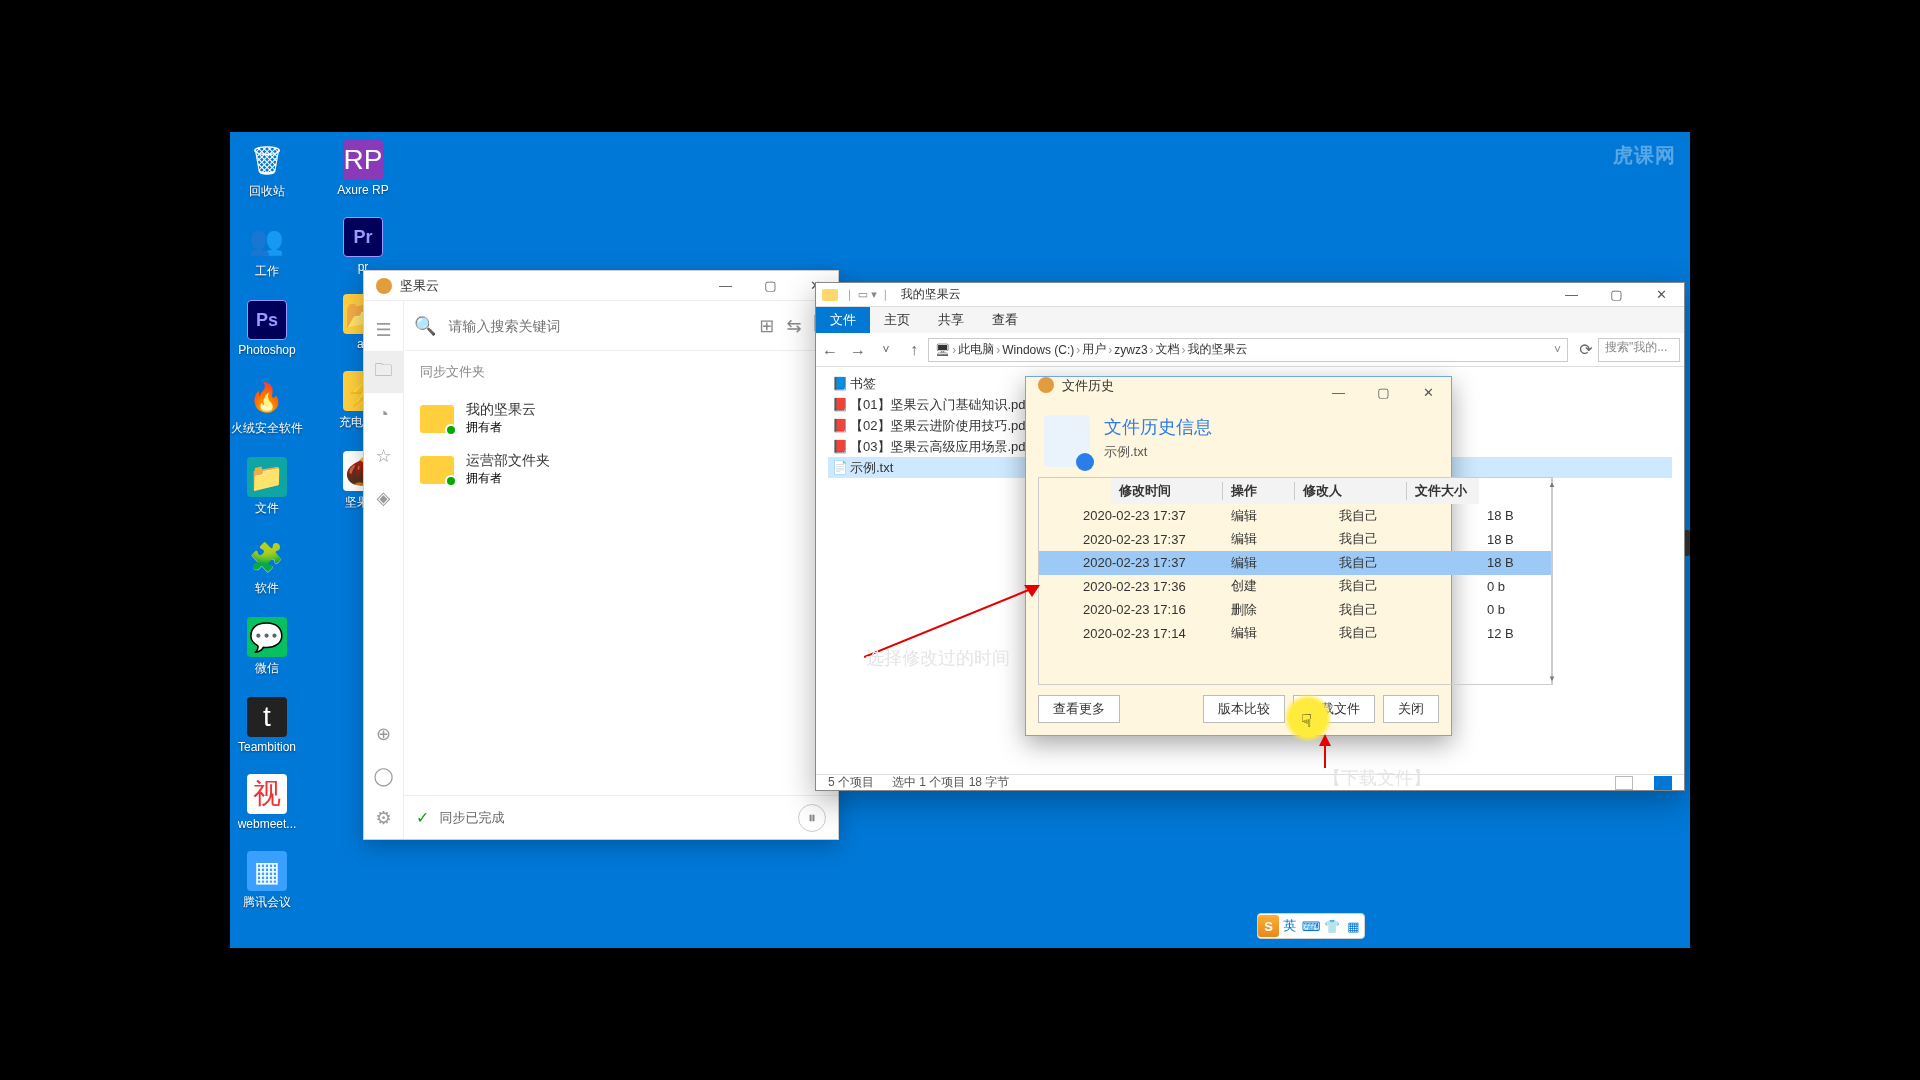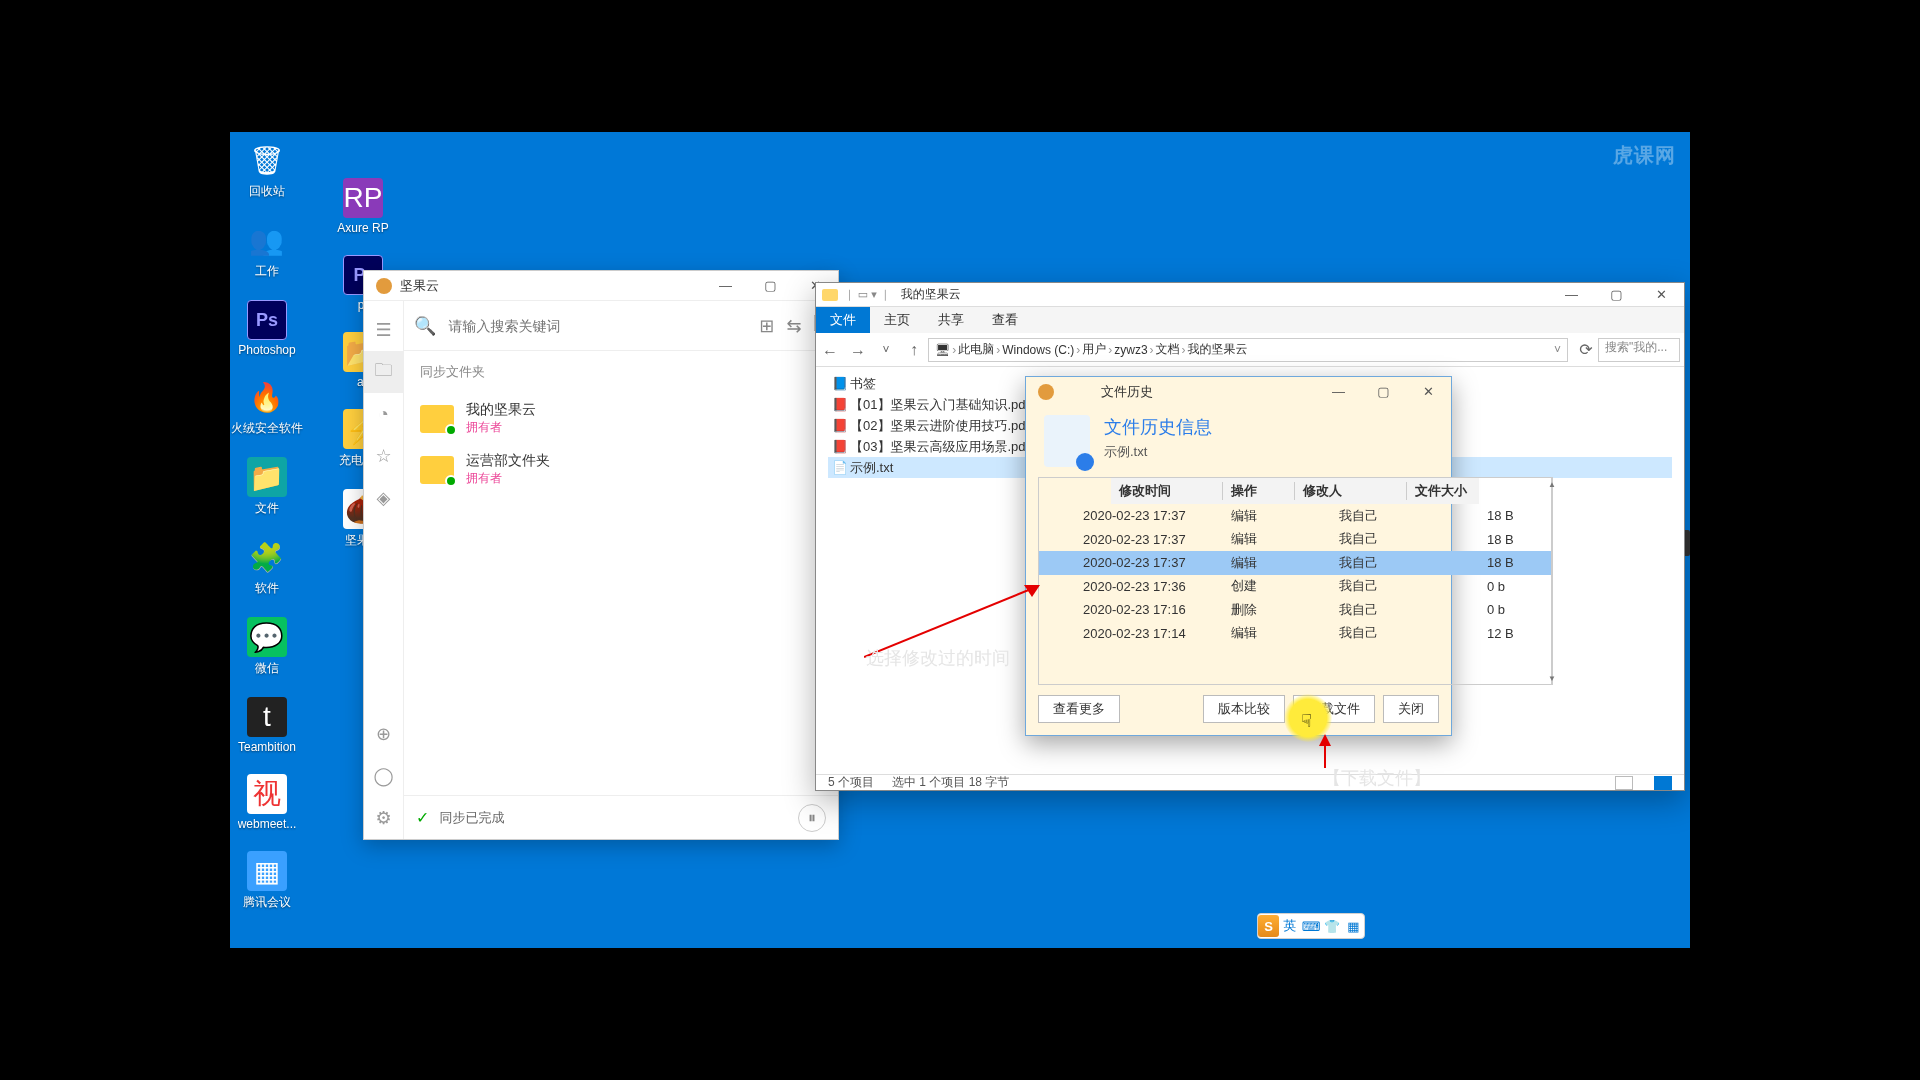--- a/index.html
+++ b/index.html
@@ -9,21 +9,21 @@
 .viewport { position: relative; width: 1460px; height: 816px; background: #0078d7; overflow: hidden; }
 
 .watermark { position: absolute; top: 10px; right: 14px; color: rgba(255,255,255,.35); font-size: 20px; font-weight: 600; letter-spacing: 1px; }
 
 
 .desktop-icons { position: absolute; top: 8px; left: 0; display: flex; gap: 22px; }
 .di-col { display: flex; flex-direction: column; gap: 20px; align-items: center; }
 .di { width: 74px; display: flex; flex-direction: column; align-items: center; cursor: pointer; }
 .di .glyph { width: 40px; height: 40px; display: flex; align-items: center; justify-content: center; font-size: 28px; color: #fff; border-radius: 4px; }
 .di .lbl { color: #fff; font-size: 12px; text-align: right; margin-top: 3px; text-shadow: 0 1px 2px rgba(0,0,0,.5); max-width: 74px; overflow: hidden; }
-.tile-purple { background: #8a3ab9; margin-top: 38px; }
+.tile-purple { background: #8a3ab9; }
 .tile-navy { background: #00005b; border: 1px solid #9999ff; color: #9999ff !important; font-weight: 700; font-size: 18px !important; }
 .tile-teal { background: #0ea5a5; }
 .tile-black { background: #222; }
 .tile-white { background: #fff; color: #e33 !important; }
 .tile-green { background: #07c160; }
 .tile-sky { background: #3aa0ff; }
 .tile-nuts { background: #fff; border-radius: 50%; }
 .tile-folder { background: #ffcf3e; }
 
 
@@ -41,21 +41,21 @@
 .nuts-main { flex: 1; display: flex; flex-direction: column; }
 .nuts-search { height: 50px; border-bottom: 1px solid #eee; display: flex; align-items: center; padding: 0 10px; gap: 12px; }
 .nuts-search .sico { color: #999; font-size: 18px; }
 .nuts-search input { flex: 1; border: none; outline: none; font-size: 14px; color: #555; }
 .nuts-search .btn { color: #888; font-size: 18px; }
 .nuts-section { font-size: 13px; color: #888; padding: 12px 16px; }
 .nuts-folder { display: flex; align-items: center; gap: 12px; padding: 8px 16px; }
 .nuts-folder .pic { width: 34px; height: 28px; background: #ffcf3e; border-radius: 3px; position: relative; }
 .nuts-folder .pic .badge { position: absolute; bottom: -3px; right: -3px; width: 12px; height: 12px; background: #0a0; border-radius: 50%; border: 2px solid #fff; }
 .nuts-folder .info .name { font-size: 14px; color: #333; }
-.nuts-folder .info .sub { font-size: 12px; color: #ec4899; }
+.nuts-folder .info .sub { font-size: 12px; color: #000000; }
 .nuts-footer { height: 44px; border-top: 1px solid #eee; display: flex; align-items: center; padding: 0 12px; }
 .nuts-footer .chk { color: #0a0; font-size: 16px; margin-right: 10px; }
 .nuts-footer .msg { font-size: 13px; color: #666; flex: 1; }
 .nuts-footer .pause { width: 28px; height: 28px; border: 1px solid #ccc; border-radius: 50%; display: flex; align-items: center; justify-content: center; color: #888; }
 
 
 .expl-win { position: absolute; left: 585px; top: 150px; width: 870px; height: 509px; background: #fff; border: 1px solid #888; box-shadow: 0 10px 30px rgba(0,0,0,.3); display: flex; flex-direction: column; }
 .expl-title { height: 24px; display: flex; align-items: center; background: #fff; border-bottom: 1px solid #ddd; }
 .expl-title .eico { width: 16px; height: 12px; background: #ffd76b; margin: 0 6px 0 6px; border-radius: 2px; }
 .expl-title .bar { font-size: 12px; color: #333; flex: 1; }
@@ -78,21 +78,21 @@
 .expl-row .fico { width: 18px; font-size: 13px; }
 .expl-status { height: 16px; border-top: 1px solid #ddd; display: flex; align-items: center; font-size: 12px; color: #555; padding: 0 12px; gap: 18px; }
 .expl-status .grow { flex: 1; }
 .expl-status .viewbtn { width: 18px; height: 14px; border: 1px solid #bbb; margin-left: 3px; }
 .expl-status .viewbtn.active { background: #0078d4; border-color: #0078d4; }
 
 
 .hist-win { position: absolute; left: 795px; top: 244px; width: 427px; height: 360px; background: #fff6df; border: 1px solid #6fa8dc; box-shadow: 0 8px 24px rgba(0,0,0,.35); display: flex; flex-direction: column; }
 .hist-bg { position: absolute; inset: 0; background: #fff; }
 .hist-win > * { position: relative; }
-.hist-title { height: 30px; display: flex; align-items: center; border-bottom: 1px solid transparent; gap: 39px; }
+.hist-title { height: 30px; display: flex; align-items: flex-start; border-bottom: 1px solid transparent; }
 .hist-title .ico { width: 16px; height: 16px; background: #e29b3d; border-radius: 50%; margin: 0 8px 0 12px; }
 .hist-title .lbl { font-size: 13px; color: #333; flex: 1; }
 .hist-head { display: flex; padding: 8px 18px 10px 18px; gap: 14px; }
 .hist-head .doc { width: 46px; height: 52px; background: #eaf3fb; border-radius: 4px; position: relative; }
 .hist-head .doc::after { content: ""; position: absolute; right: -4px; bottom: -4px; width: 18px; height: 18px; background: #2b7de9; border-radius: 50%; }
 .hist-head .t1 { font-size: 18px; color: #2b7de9; }
 .hist-head .t2 { font-size: 13px; color: #555; margin-top: 4px; }
 .hist-table-wrap { flex: 1; padding: 0 12px; display: flex; }
 .hist-table { flex: 1; border: 1px solid #ccc; display: flex; flex-direction: column; font-size: 13px; align-items: center; }
 .hist-table .hdr { display: flex; background: #f3f3f3; height: 26px; align-items: center; }

